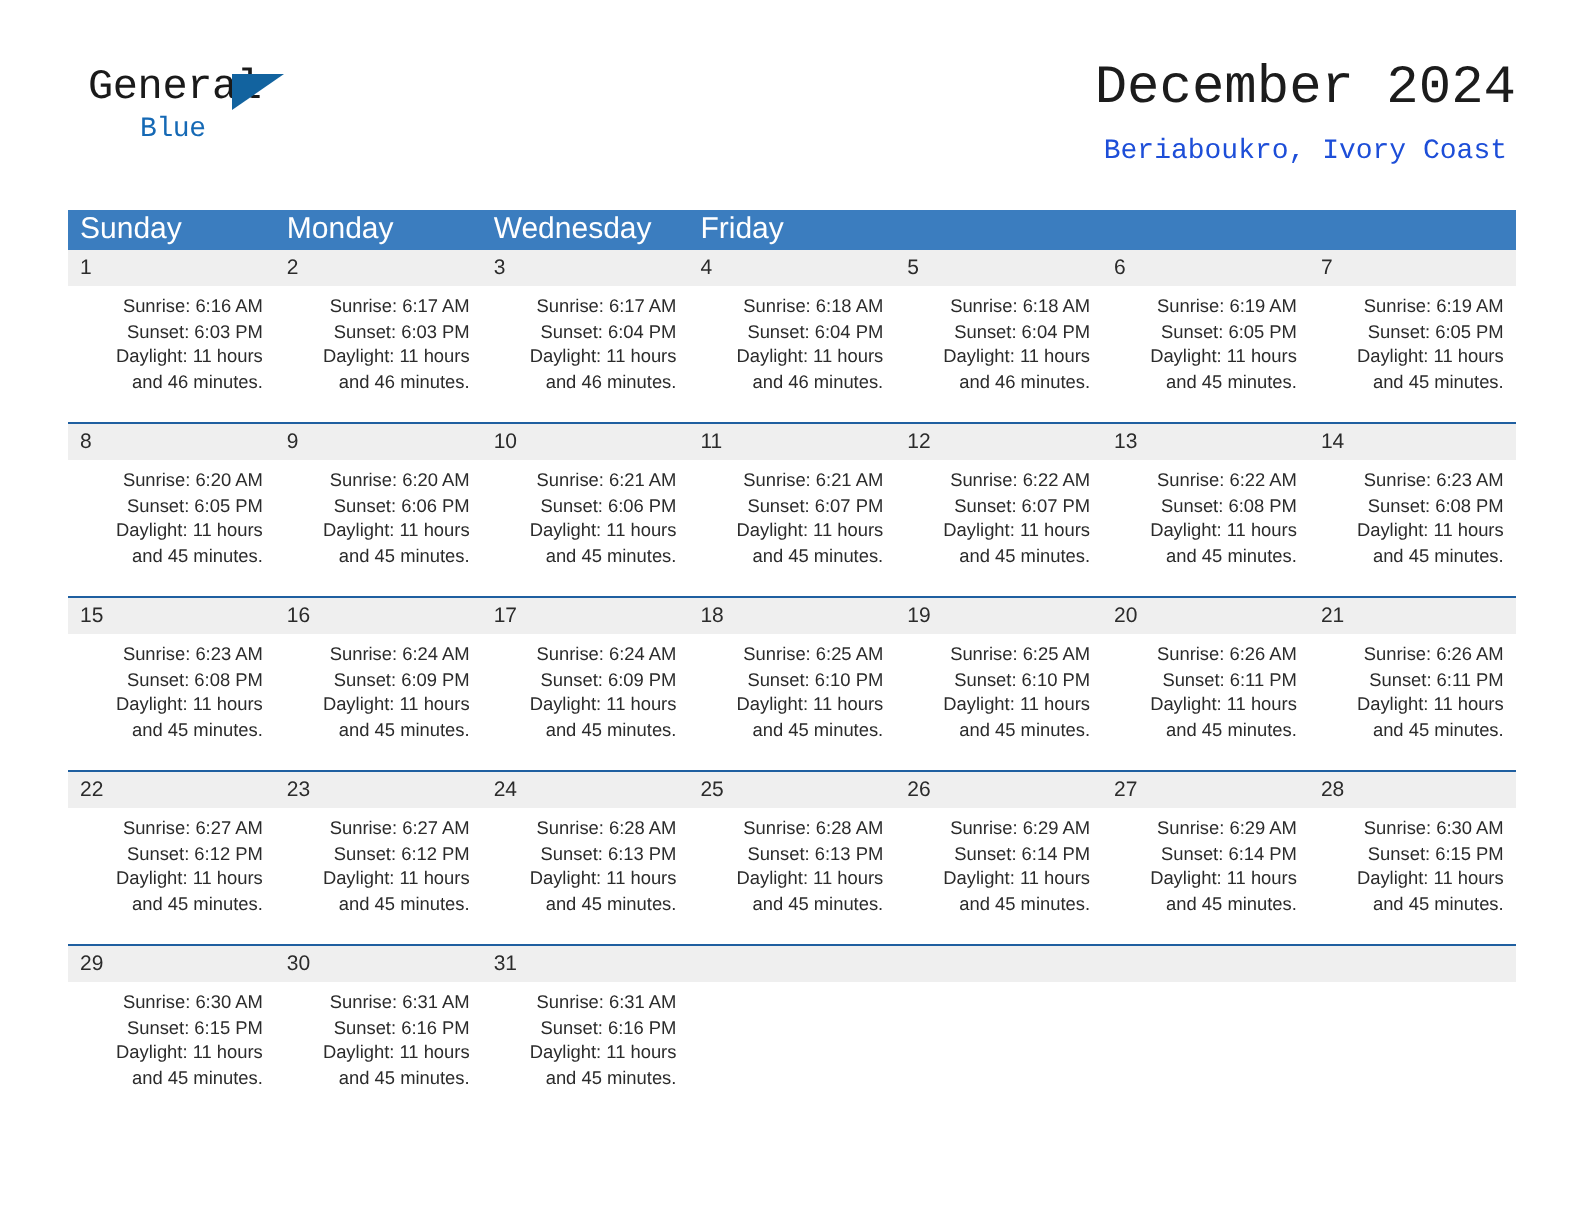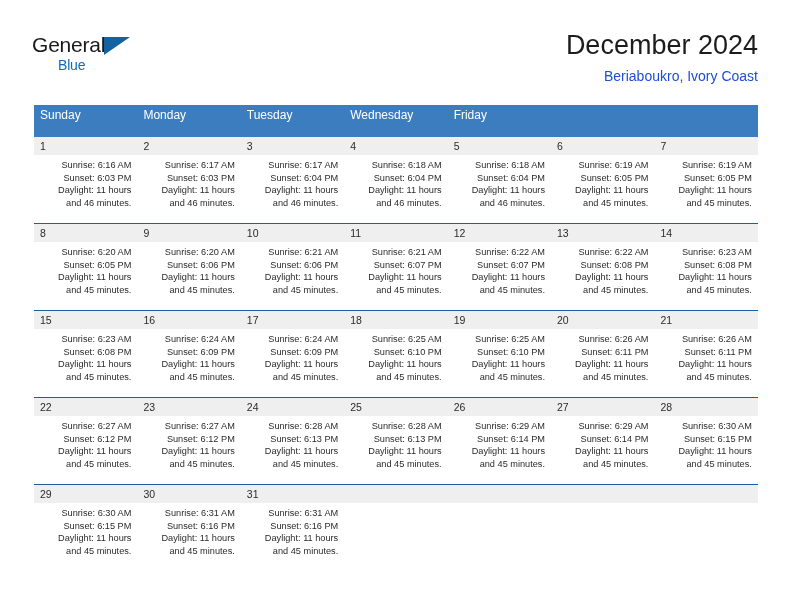--- a/index.html
+++ b/index.html
@@ -13,24 +13,25 @@
   .page {
     position: relative;
     width: 792px;
     height: 612px;
     background: #ffffff;
   }
 
   
   .header {
     position: absolute;
-    left: 32px;
+    left: 44px;
     top: 28px;
     right: 34px;
     height: 70px;
+    font-family: Liberation Mono, monospace;
   }
   .logo {
     position: absolute;
     left: 0;
     top: 6px;
     width: 110px;
     height: 52px;
   }
   .logo-general {
     position: absolute;
@@ -57,21 +58,21 @@
     width: 0;
     height: 0;
     border-left: 26px solid #12639f;
     border-bottom: 18px solid transparent;
   }
 
   .titles {
     position: absolute;
     right: 0;
     top: 0;
-    text-align: right;
+    text-align: center;
   }
   .month-title {
     font-size: 27px;
     font-weight: normal;
     color: #1c1c1c;
     line-height: 34px;
     letter-spacing: 0px;
   }
   .location {
     font-size: 14px;
@@ -95,24 +96,24 @@
     width: 103.42px;
     flex: 0 0 103.42px;
     overflow: hidden;
   }
 
   
   .dow-row {
     background: #3b7dbf;
   }
   .dow-cell {
-    height: 32px;
+    height: 20px;
     line-height: 20px;
     padding-left: 6px;
-    font-size: 12px;
+    font-size: 15px;
     color: #ffffff;
     background: #3b7dbf;
   }
 
   
   .week {
     width: 100%;
     border-top: 1px solid #1f5fa0;
     background: #ffffff;
   }
@@ -165,21 +166,20 @@
       <div class="location">Beriaboukro, Ivory Coast</div>
     </div>
 
   </div>
 
   <div class="calendar">
 
     <div class="cal-row dow-row">
       <div class="cal-cell dow-cell">Sunday</div>
       <div class="cal-cell dow-cell">Monday</div>
-      <div class="cal-cell dow-cell">Tuesday</div>
       <div class="cal-cell dow-cell">Wednesday</div>
       <div class="cal-cell dow-cell">Friday</div>
     </div>
 
     <div id="weeks-container">
         <div class="week">
           <div class="cal-row daynum-row">
             <div class="cal-cell daynum">1</div>
             <div class="cal-cell daynum">2</div>
             <div class="cal-cell daynum">3</div>

